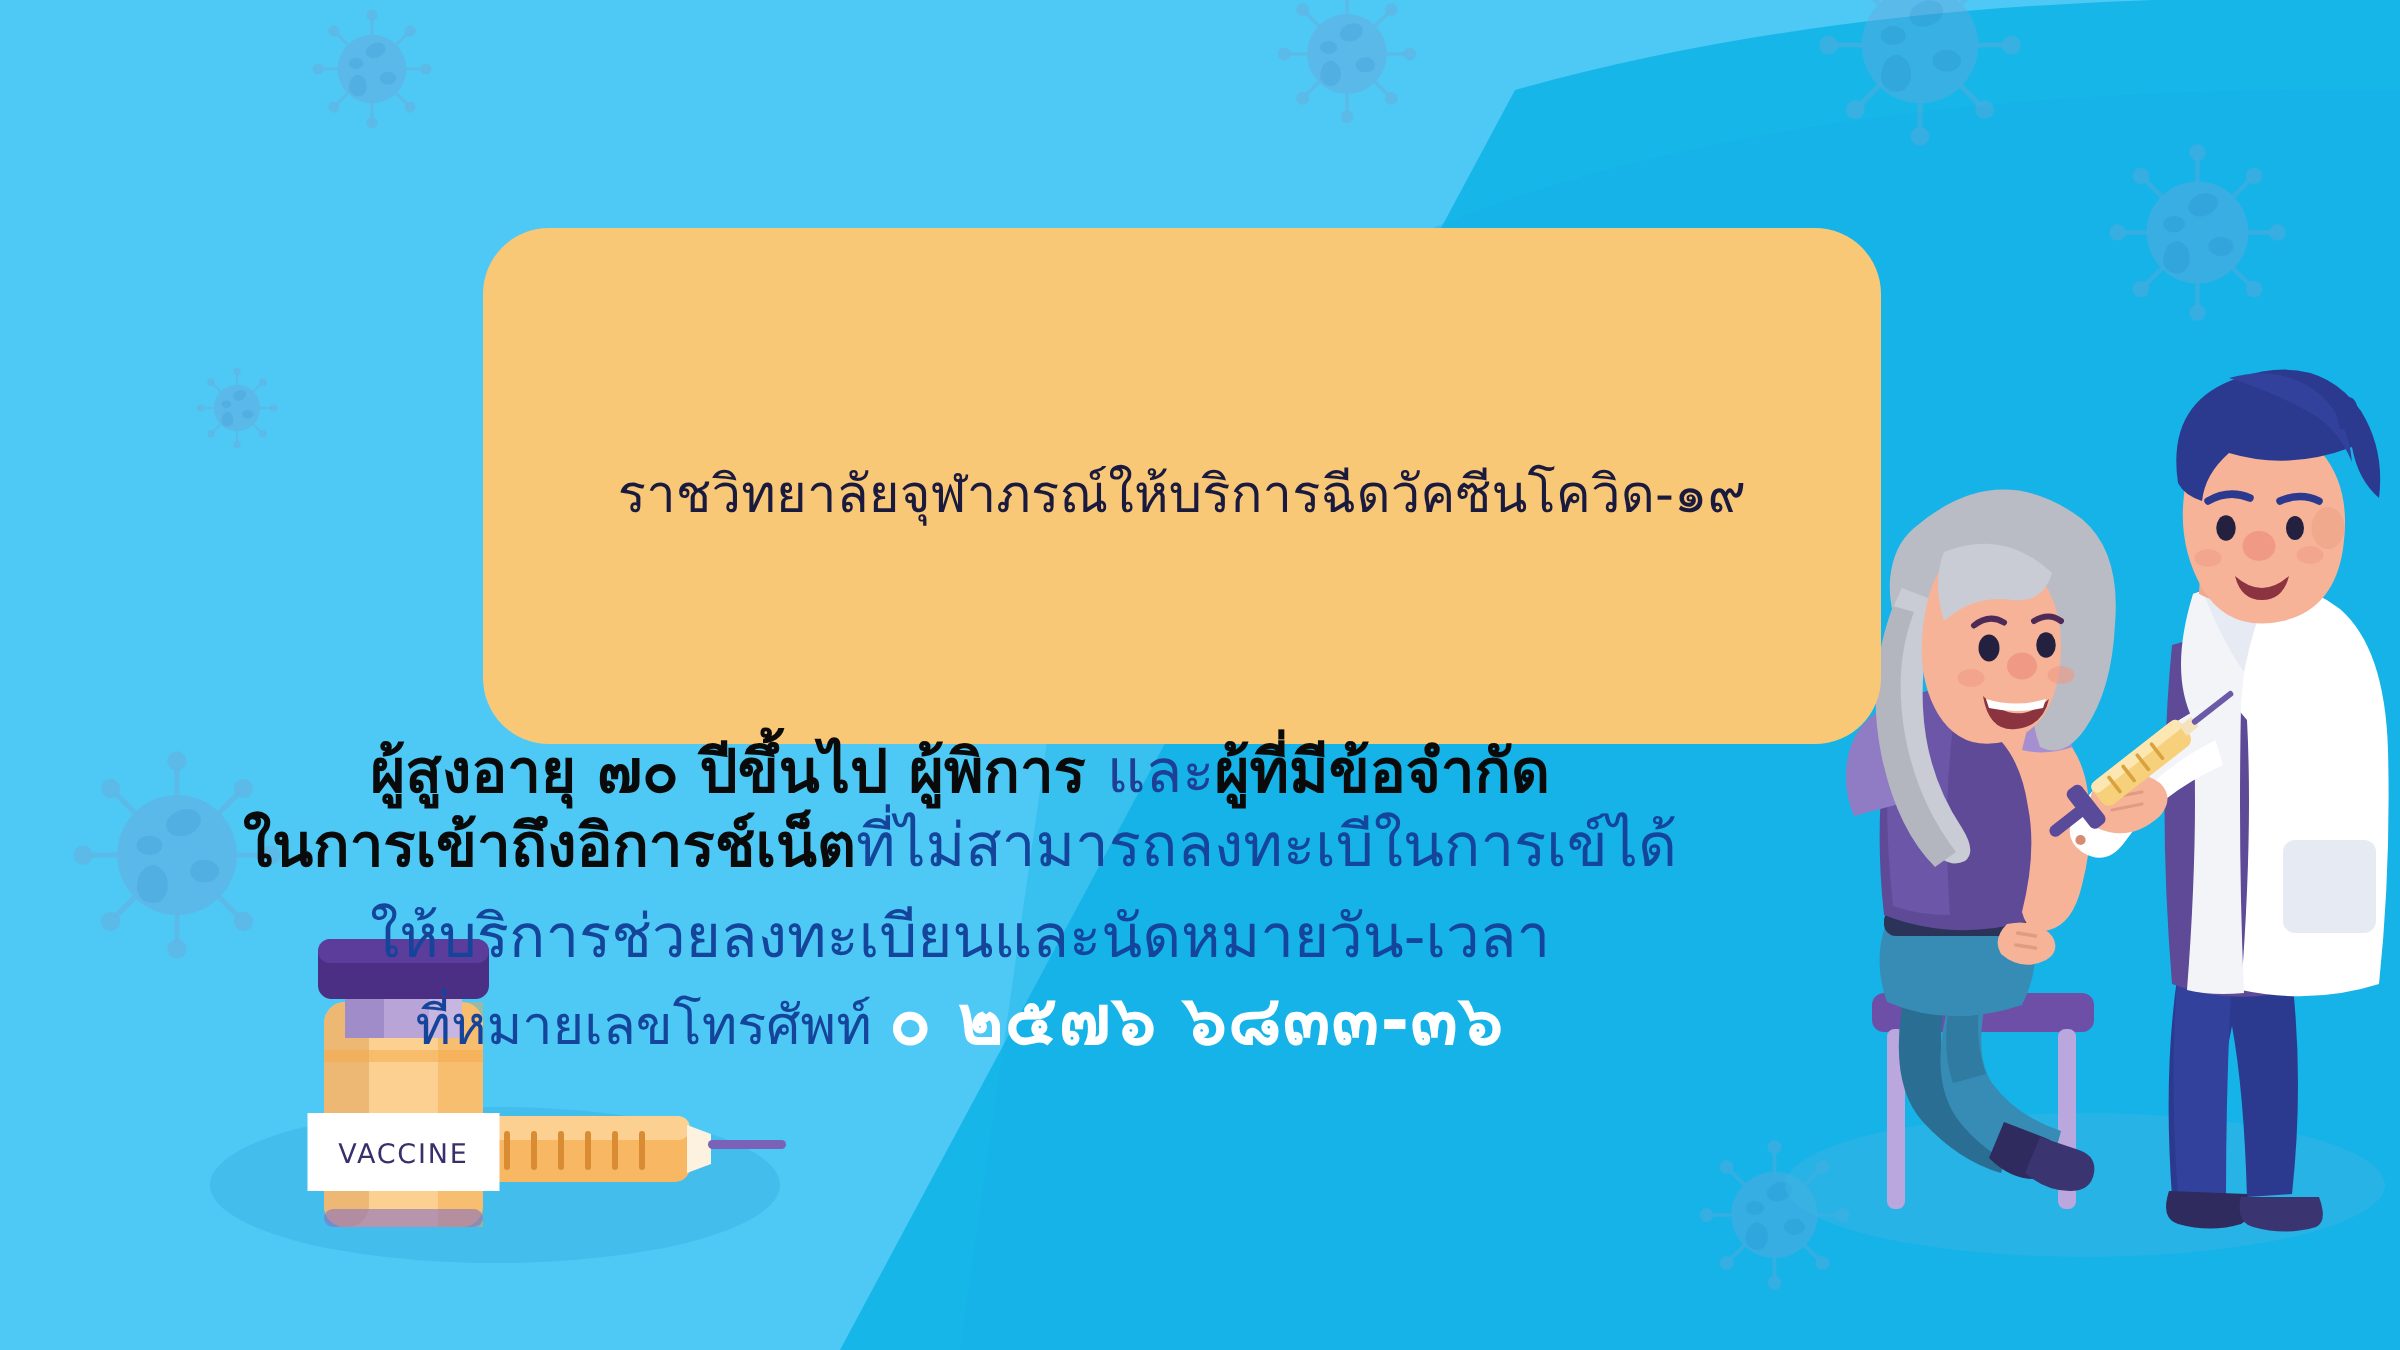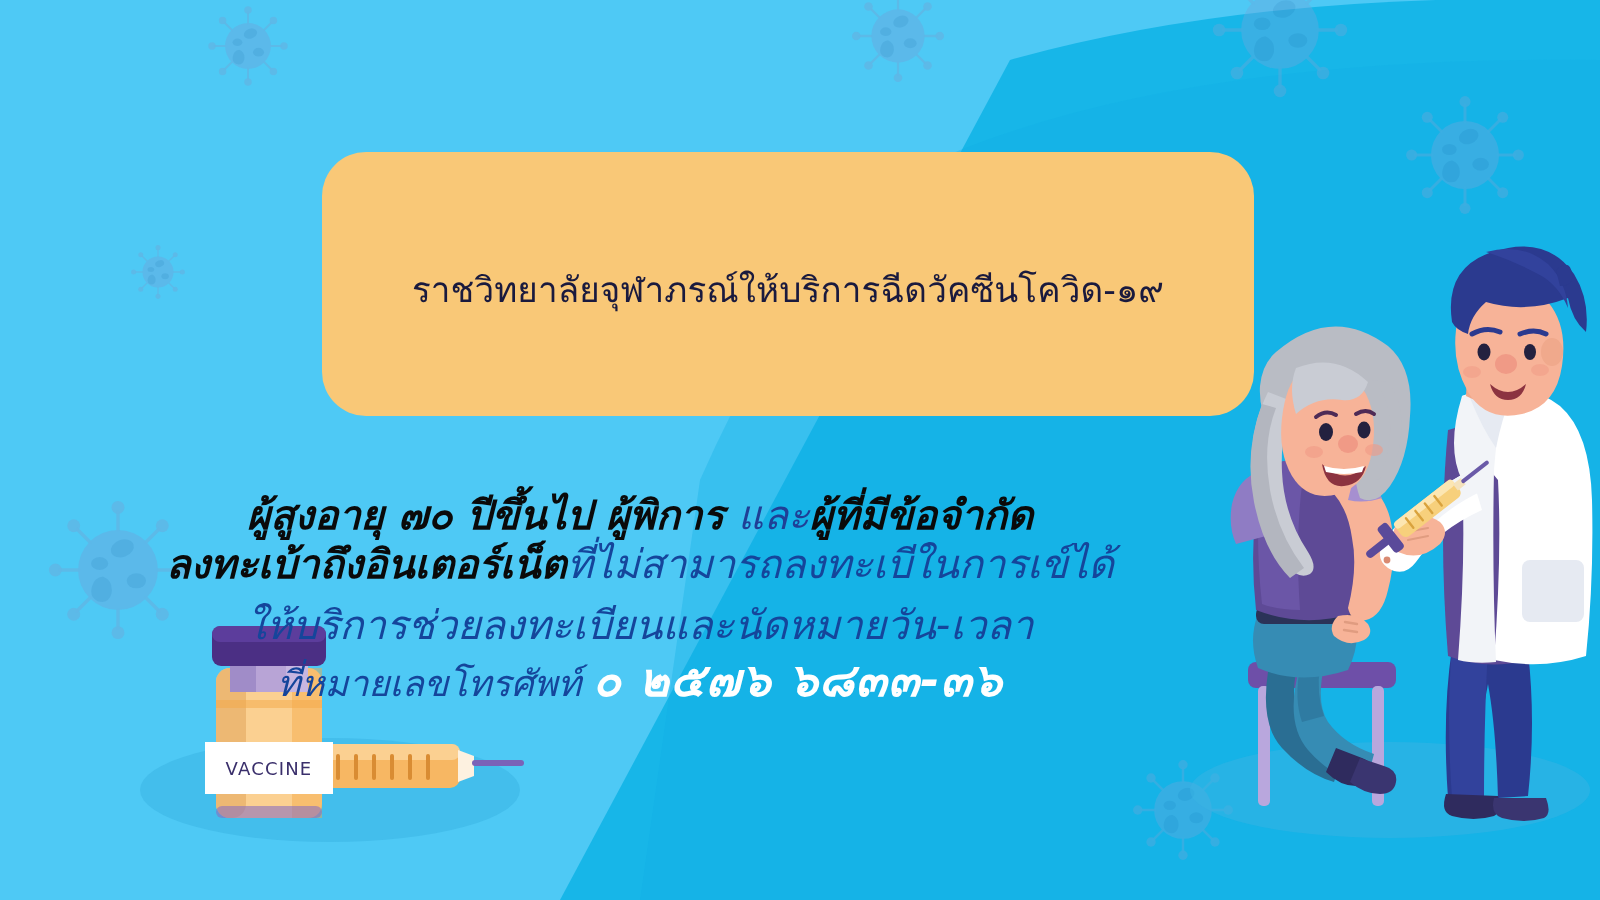--- a/index.html
+++ b/index.html
@@ -9,33 +9,33 @@
     background:#4ec9f5;
   }
   #poster{position:relative;width:1600px;height:900px;overflow:hidden;background:#4ec9f5;}
 
   
   .bg-base{position:absolute;inset:0;background:#4ec9f5;}
   .bg-svg{position:absolute;inset:0;width:1600px;height:900px;}
 
   
   .callout{
-    position:absolute;left:322px;top:152px;width:932px;height:264px;
+    position:absolute;left:322px;top:152px;width:932px;height:344px;
     background:#f9c877;border-radius:44px;
     display:flex;flex-direction:column;align-items:center;justify-content:center;
     box-sizing:border-box;padding:23px 24px 10px;
   }
   .callout-line{
     color:#1a1a3e;font-size:35px;line-height:1.62;white-space:nowrap;
     text-align:center;letter-spacing:.1px;
   }
 
   
   .msg{position:absolute;left:0;top:492px;width:1280px;text-align:center;}
-  .msg .ln{white-space:nowrap;line-height:1.17;font-style:italic;}
+  .msg .ln{white-space:nowrap;line-height:1.17;}
   .ln1{font-size:40px;font-weight:700;color:#0a0a0a;}
   .ln2{font-size:40px;font-weight:700;color:#0a0a0a;margin-top:2px;}
   .blue-reg{color:#1f3f96;font-weight:400;}
   .navy-reg{color:#15459b;font-weight:400;}
   .ln3{font-size:40px;font-weight:400;color:#15459b;margin-top:14px;}
   .ln4{font-size:36px;font-weight:400;color:#15459b;margin-top:6px;}
   .phone{font-size:46px;font-weight:700;color:#ffffff;letter-spacing:1px;}
 </style>
 </head>
 <body>
@@ -261,18 +261,18 @@
       </g>
     </g>
   </svg>
 
   <div class="callout">
     <div class="callout-line">ราชวิทยาลัยจุฬาภรณ์ให้บริการฉีดวัคซีนโควิด-๑๙</div>
   </div>
 
   <div class="msg">
     <div class="ln ln1"><span>ผู้สูงอายุ ๗๐ ปีขึ้นไป ผู้พิการ </span><span class="blue-reg">และ</span><span>ผู้ที่มีข้อจำกัด</span></div>
-    <div class="ln ln2"><span>ลงทะเบ้าถึงอินเตอร์เน็ต</span><span class="navy-reg">ที่ไม่สามารถลงทะเบีในการเข์ได้</span></div>
+    <div class="ln ln2"><span>ในการเข้าถึงอิการช์เน็ต</span><span class="navy-reg">ที่ไม่สามารถลงทะเบีในการเข์ได้</span></div>
     <div class="ln ln3">ให้บริการช่วยลงทะเบียนและนัดหมายวัน-เวลา</div>
     <div class="ln ln4"><span>ที่หมายเลขโทรศัพท์ </span><span class="phone">๐ ๒๕๗๖ ๖๘๓๓-๓๖</span></div>
   </div>
 
 </div>
 
 </body></html>

